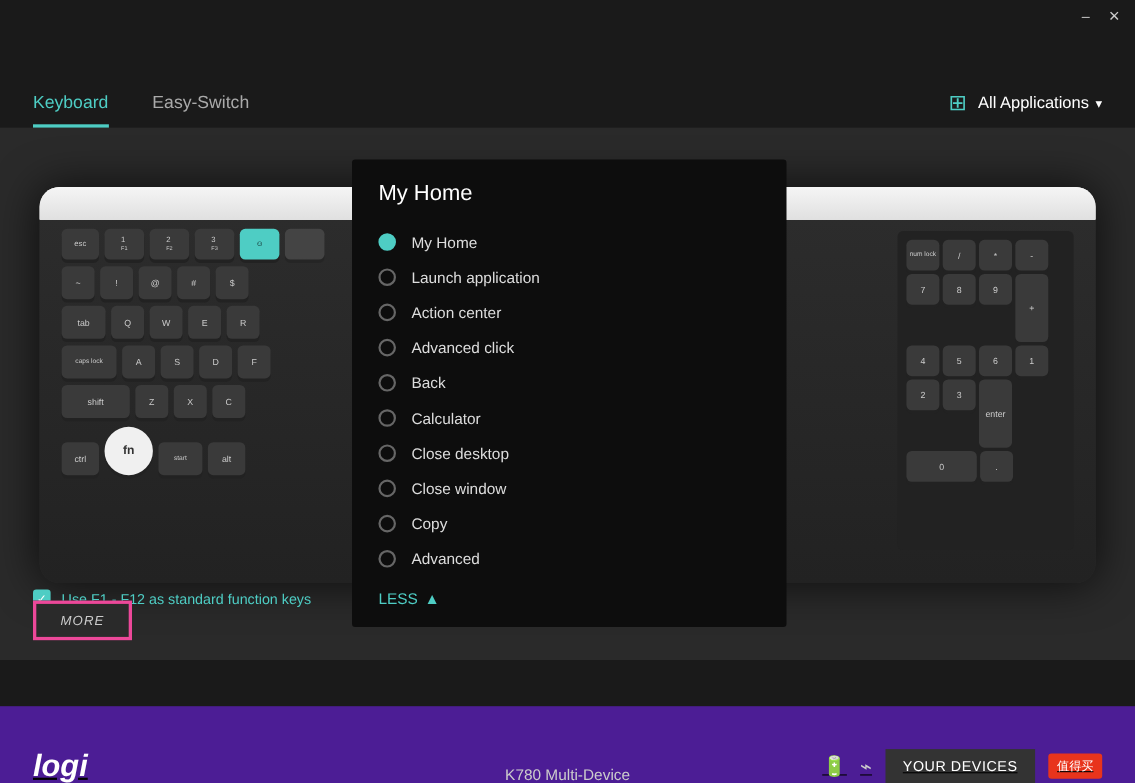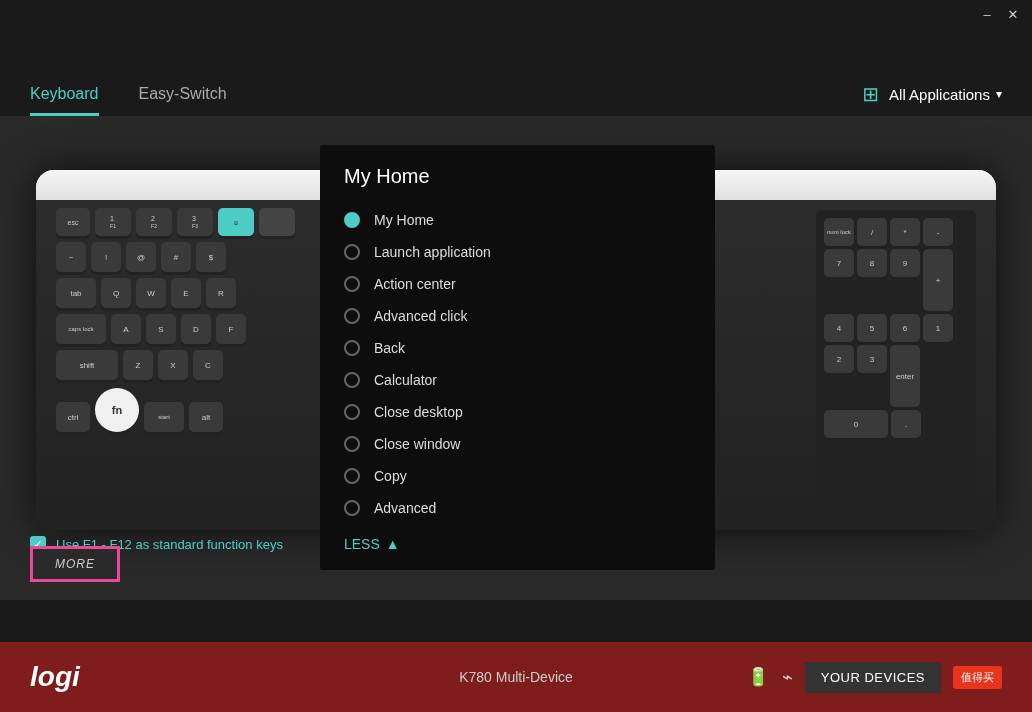--- a/index.html
+++ b/index.html
@@ -204,24 +204,25 @@
       cursor: pointer;
       letter-spacing: 1px;
       font-style: italic;
     }
 
     
     .footer {
       position: absolute;
       bottom: 0; left: 0; right: 0;
       height: 70px;
-      background: #7f1d1d;
-      display: flex;
-      align-items: center;
+      background: #4c1d95;
+      display: flex;
+      align-items: flex-end;
       padding: 0 30px;
+      text-decoration: underline;
     }
     .logi-logo {
       font-size: 28px;
       font-weight: bold;
       color: #fff;
       font-style: italic;
     }
     .device-name {
       position: absolute;
       left: 50%;

